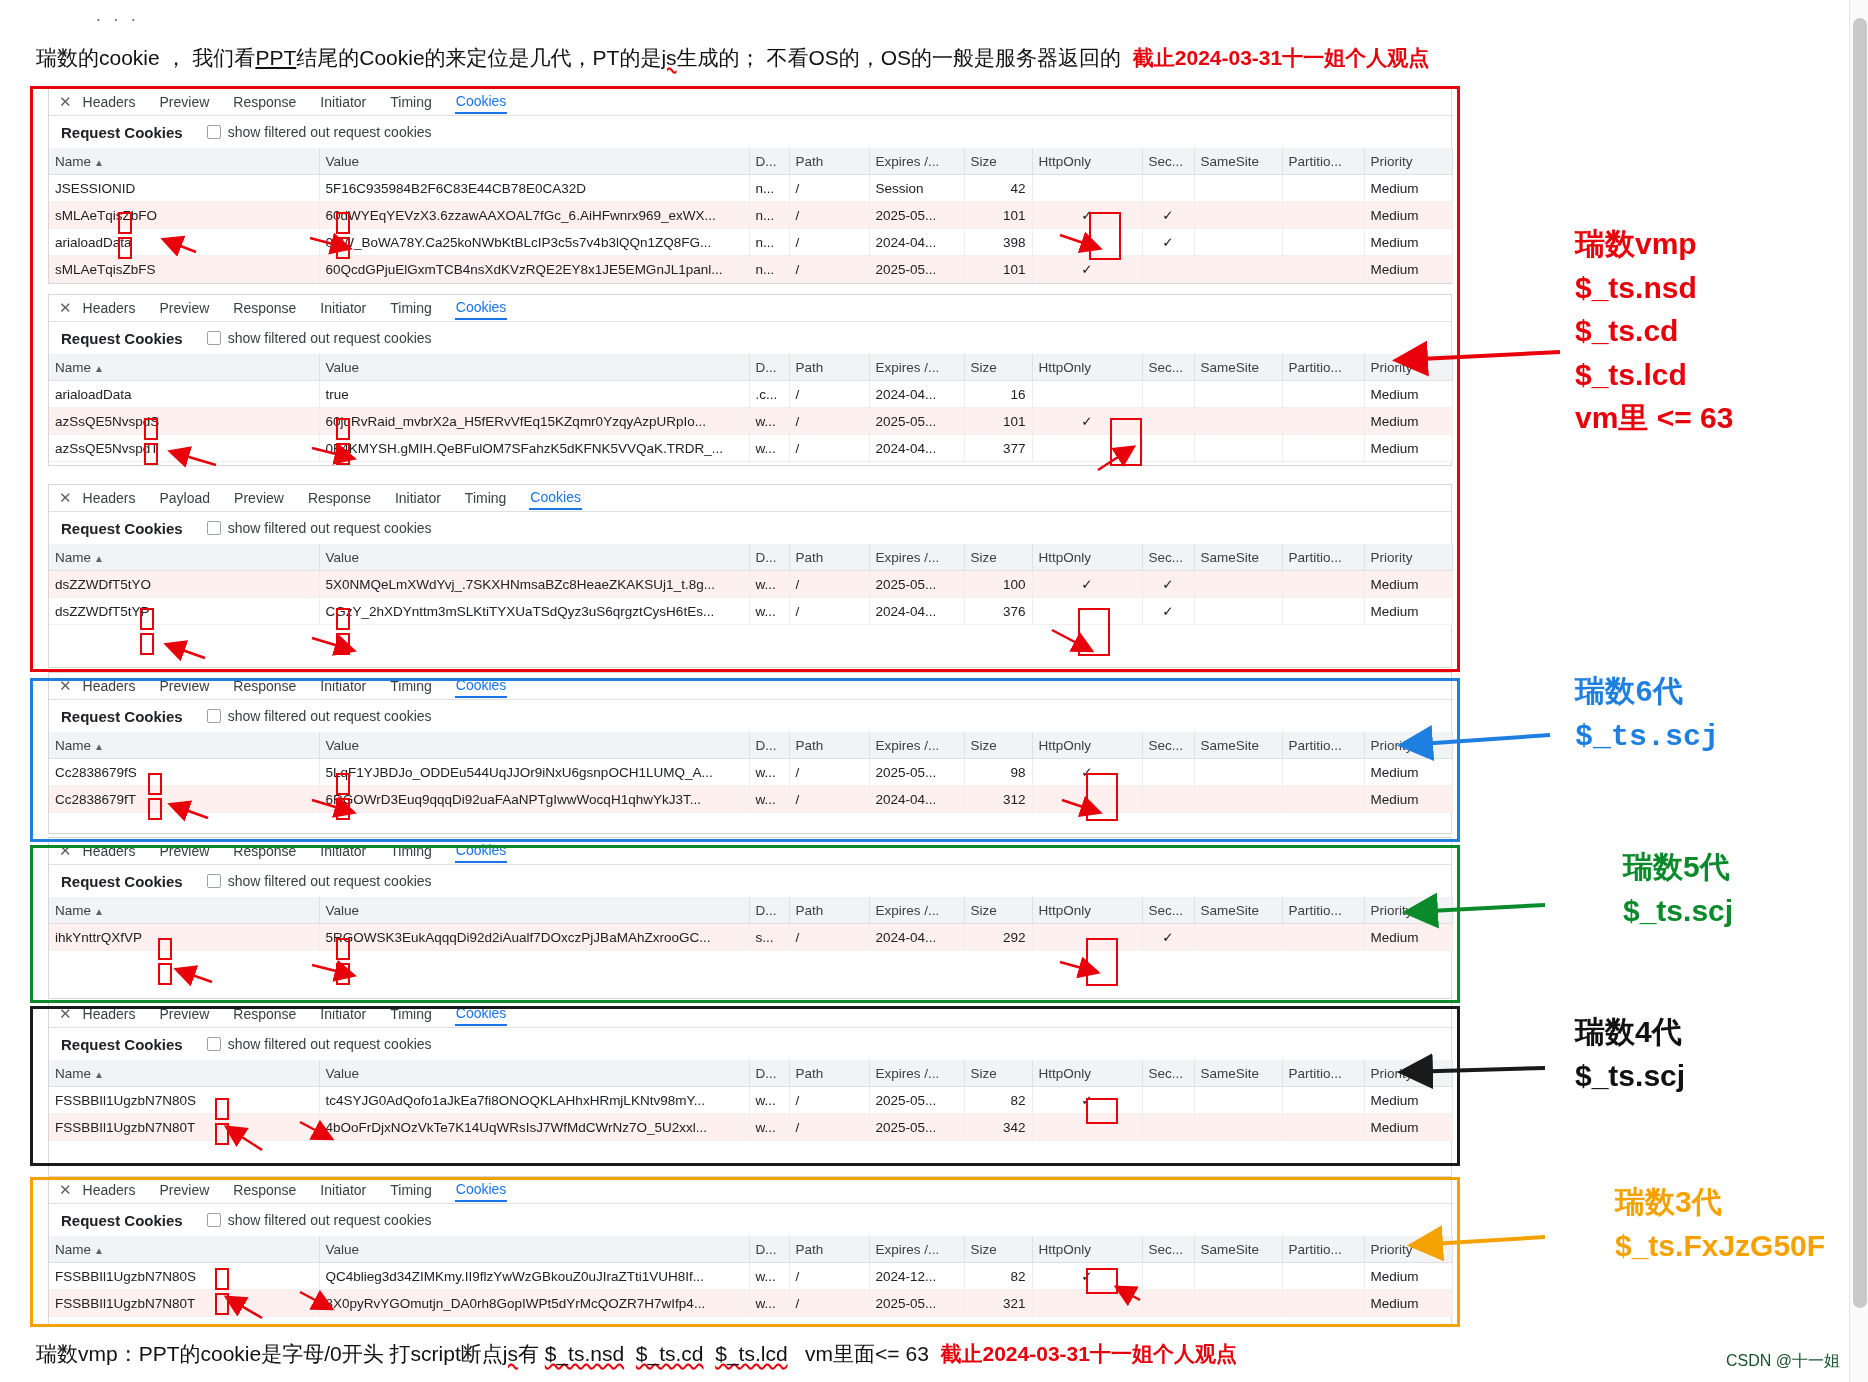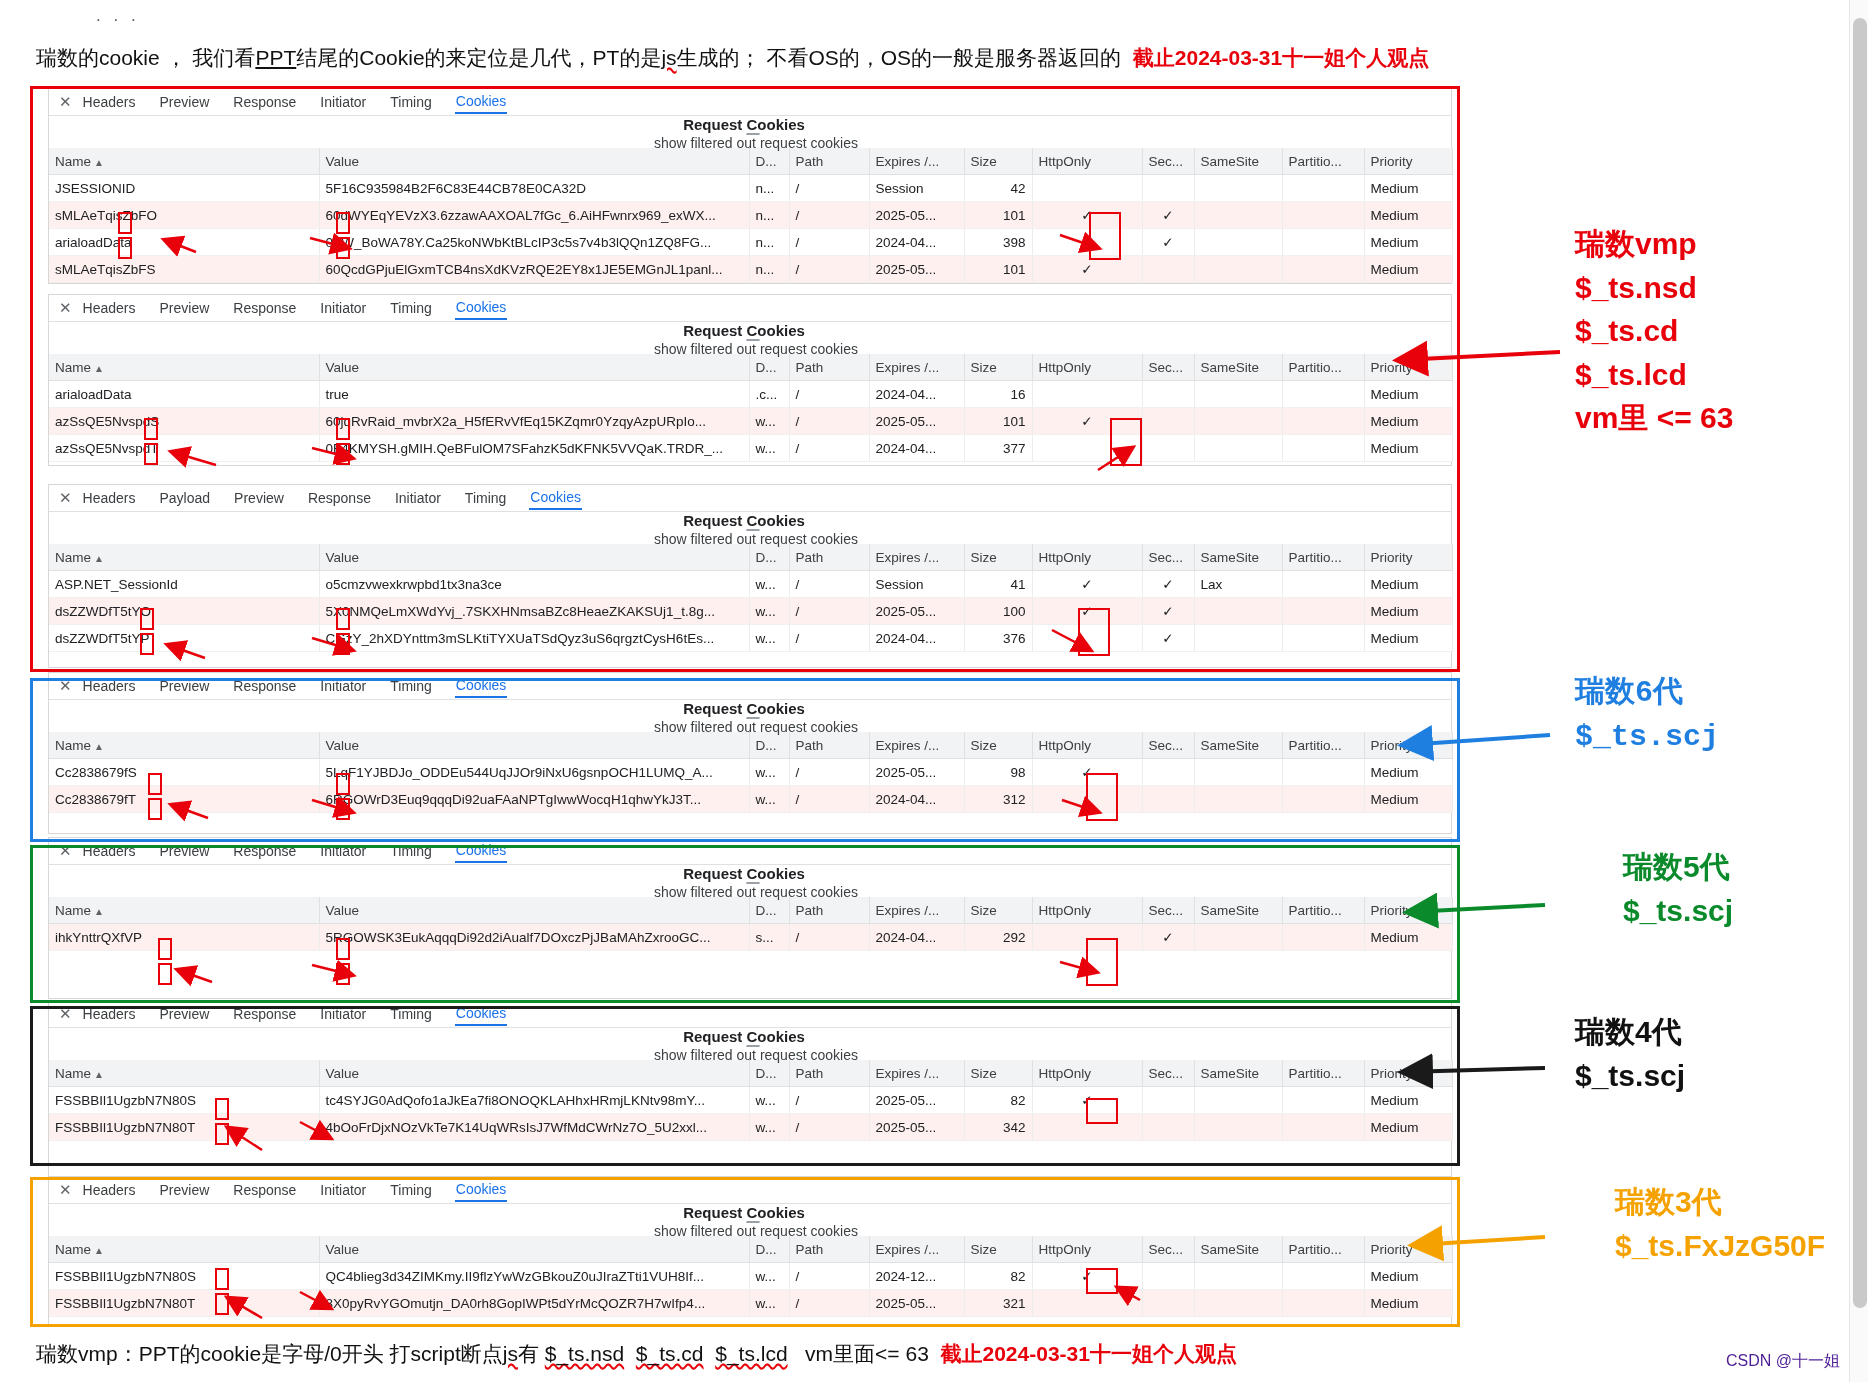--- a/index.html
+++ b/index.html
@@ -9,29 +9,29 @@
     position:relative;overflow:hidden;
     color:#202124;
   }
   .dots{position:absolute;left:96px;top:6px;font-size:17px;color:#555;letter-spacing:4px;}
   .top-note{position:absolute;left:36px;top:44px;font-size:21px;color:#111;white-space:nowrap;}
   .top-note .u{ text-decoration:underline; }
   .top-note .red{color:#e8000a;font-weight:bold;}
   .bottom-note{position:absolute;left:36px;top:1340px;font-size:21px;color:#111;white-space:nowrap;}
   .bottom-note .red{color:#e8000a;font-weight:bold;}
   .squig{ text-decoration:underline; text-decoration-style:wavy; text-decoration-color:#e8000a;}
-  .csdn{position:absolute;right:28px;top:1372px;transform:translateY(-100%);font-size:16px;color:#4c1d95;}
+  .csdn{position:absolute;right:28px;top:1372px;transform:translateY(-100%);font-size:16px;color:#14532d;}
 
   
   .panel{position:absolute;background:#ffffff;border:1px solid #d7d7d7;box-sizing:border-box;}
   .tabbar{display:flex;align-items:center;height:26px;border-bottom:1px solid #e0e0e0;background:#fff;padding-left:4px;}
   .tabbar .x{font-size:15px;color:#5f6368;margin:0 10px 0 6px;}
   .tabbar .tab{font-size:14px;color:#3c4043;margin-right:22px;padding:3px 1px;white-space:nowrap;}
   .tabbar .tab.active{color:#1a73e8;border-bottom:2px solid #1a73e8;}
-  .reqrow{display:flex;align-items:center;height:32px;padding-left:12px;flex-direction:column;}
+  .reqrow{display:flex;align-items:center;height:32px;padding-left:12px;}
   .reqrow .title{font-size:15px;font-weight:bold;color:#202124;margin-right:24px;}
   .reqrow .cbx{width:12px;height:12px;border:1px solid #9aa0a6;border-radius:2px;display:inline-block;margin-right:7px;background:#fff;}
   .reqrow .cblabel{font-size:14px;color:#3c4043;}
   table.cookies{width:100%;border-collapse:collapse;table-layout:fixed;font-size:13.5px;}
   table.cookies th{
     background:#f1f3f4;border-right:1px solid #e0e0e0;border-bottom:1px solid #e0e0e0;
     font-weight:normal;text-align:left;color:#3c4043;padding:3px 6px;height:20px;white-space:nowrap;overflow:hidden;
   }
   table.cookies td{
     border-right:1px solid #ededed;border-bottom:1px solid #f0f0f0;
@@ -297,33 +297,20 @@
       <th>Value</th>
       <th>D...</th>
       <th>Path</th>
       <th>Expires /...</th>
       <th class="num">Size</th>
       <th>HttpOnly</th>
       <th>Sec...</th>
       <th>SameSite</th>
       <th>Partitio...</th>
       <th>Priority</th>
-    </tr>
-    <tr class="odd">
-      <td>ASP.NET_SessionId</td>
-      <td>o5cmzvwexkrwpbd1tx3na3ce</td>
-      <td>w...</td>
-      <td>/</td>
-      <td>Session</td>
-      <td class="num">41</td>
-      <td class="ctr">✓</td>
-      <td class="ctr">✓</td>
-      <td>Lax</td>
-      <td></td>
-      <td>Medium</td>
     </tr>
     <tr class="even">
       <td>dsZZWDfT5tYO</td>
       <td>5X0NMQeLmXWdYvj_.7SKXHNmsaBZc8HeaeZKAKSUj1_t.8g...</td>
       <td>w...</td>
       <td>/</td>
       <td>2025-05...</td>
       <td class="num">100</td>
       <td class="ctr">✓</td>
       <td class="ctr">✓</td>

